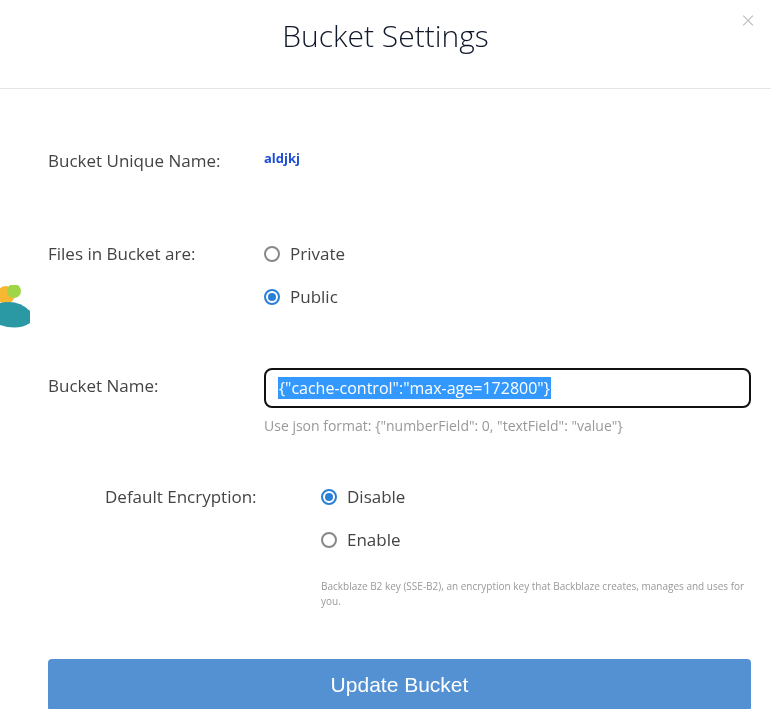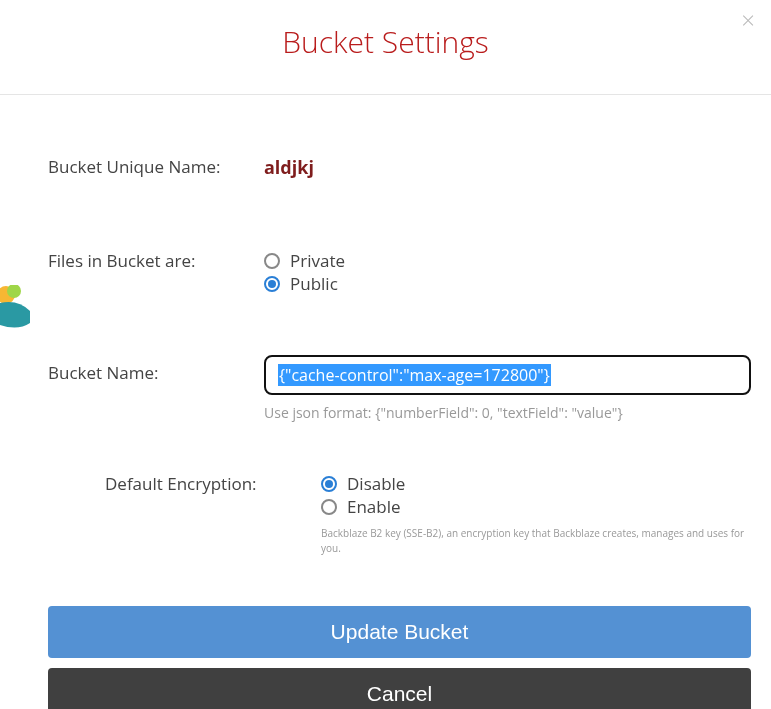--- a/index.html
+++ b/index.html
@@ -27,22 +27,21 @@
       font-size: 24px;
       color: #bbb;
       cursor: pointer;
       font-weight: 300;
       line-height: 1;
     }
     .modal-title {
       text-align: center;
       font-size: 30px;
       font-weight: 300;
-      color: #b91c1c;
-      margin-top: 6px;
+      color: #0f172a;
     }
     .decor {
       position: absolute;
       left: 0;
       top: 285px;
       width: 30px;
       height: 46px;
       overflow: hidden;
     }
     .form {
@@ -54,28 +53,28 @@
       margin-bottom: 40px;
     }
     .label {
       width: 216px;
       flex-shrink: 0;
       font-size: 17px;
       color: #444;
       padding-top: 0;
     }
     .value-bold {
-      font-size: 18px;
+      font-size: 13px;
       font-weight: 700;
-      color: #7f1d1d;
+      color: #1d4ed8;
     }
     .radio-group {
       display: flex;
       flex-direction: column;
-      gap: 0;
+      gap: 20px;
     }
     .radio-item {
       display: flex;
       align-items: center;
       gap: 10px;
     }
     .radio {
       width: 16px;
       height: 16px;
       border-radius: 50%;

